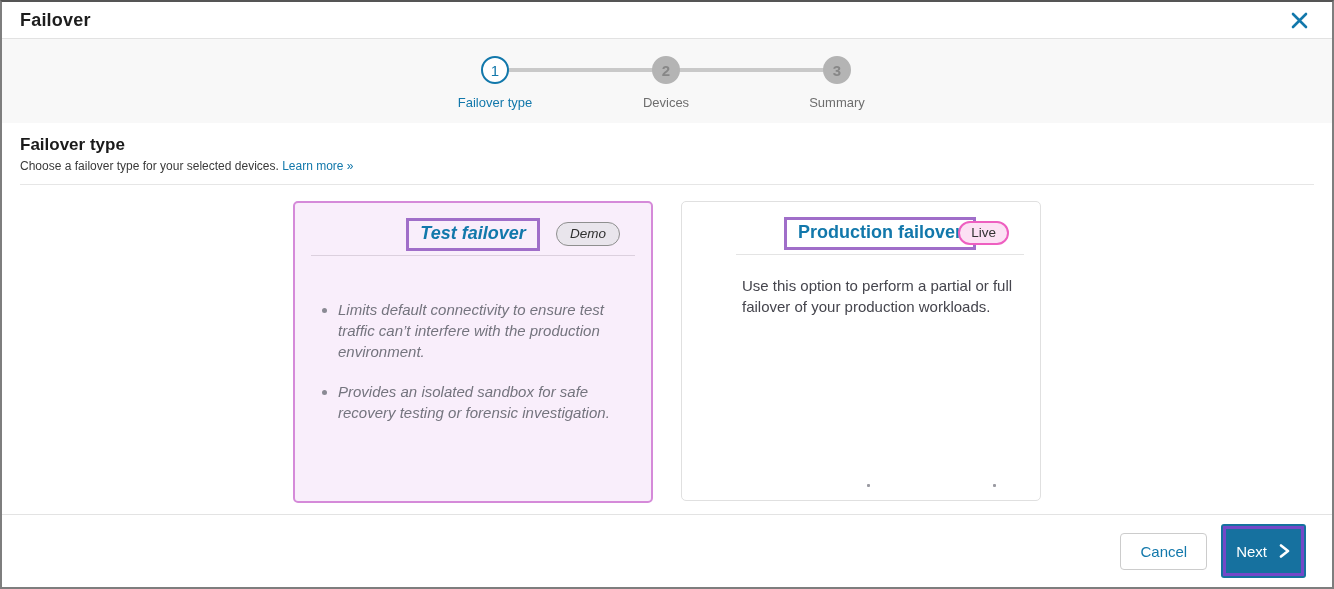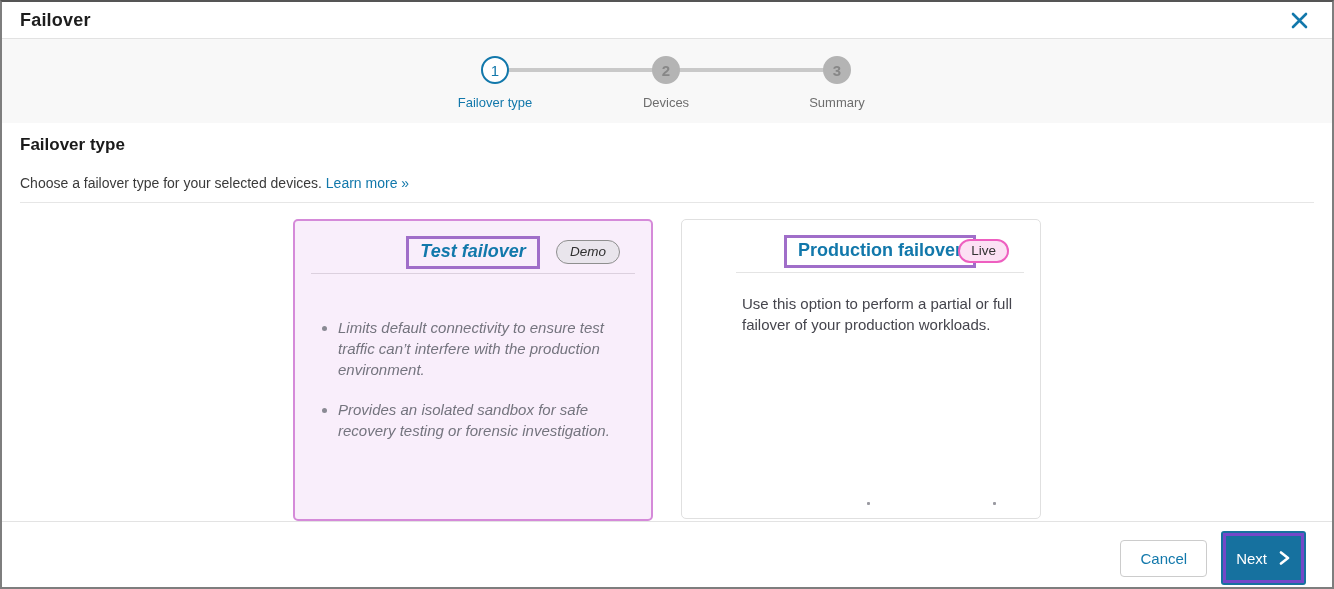--- a/index.html
+++ b/index.html
@@ -44,21 +44,21 @@
   }
   .step-label.active { color:#1278ab; }
   .c1 { left:164px; } .l1 { left:190px; width:147px; }
   .c2 { left:335px; } .l2 { left:361px; width:147px; }
   .c3 { left:506px; }
   .lb1 { left:178px; } .lb2 { left:349px; } .lb3 { left:520px; }
 
   
   .section-head { padding:12px 18px 0 18px; }
   .section-title { font-size:17px; font-weight:700; color:#1a1a1a; }
-  .section-sub { margin-top:20px; font-size:14px; color:#3a3a3a; }
+  .section-sub { margin-top:4px; font-size:12px; color:#3a3a3a; }
   .learn-link { color:#1278ab; text-decoration:none; }
   .section-divider { margin-top:11px; border-bottom:1px solid #e6e6e6; }
 
   
   .cards { display:flex; justify-content:center; gap:28px; margin-top:16px; }
   .card {
     width:360px; border-radius:5px; position:relative; cursor:pointer;
   }
   .card.test { height:302px; background:#f9eefb; border:2px solid #d58ad9;font-style:italic; }
   .card.prod { height:300px; background:#fff; border:1px solid #e0e0e0;padding-left:38px; }

